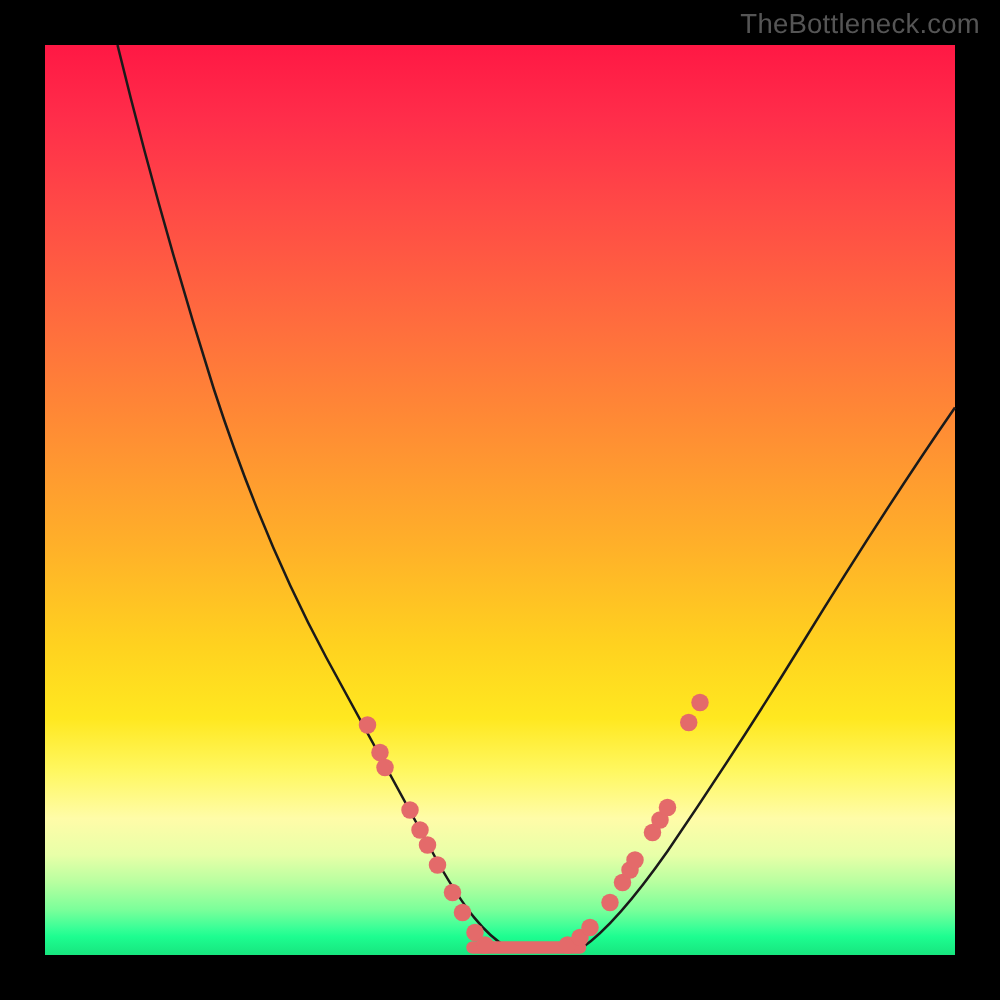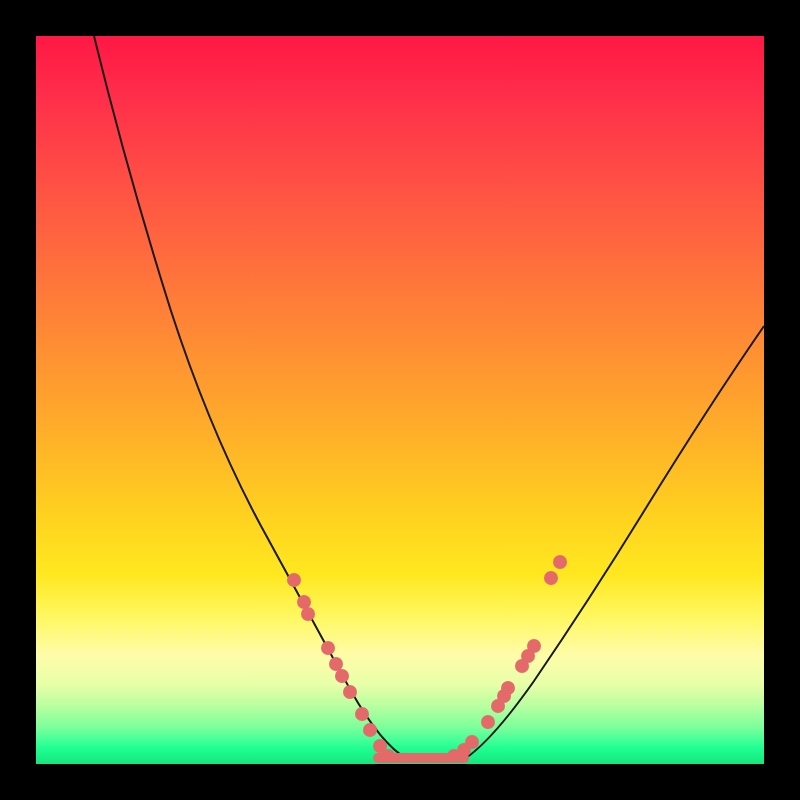--- a/index.html
+++ b/index.html
@@ -77,20 +77,21 @@
     stroke: #e46a6a;
     stroke-width: 10;
     stroke-linecap: round;
   }
 </style>
 </head>
 <body>
 
 <div class="frame">
 
+  <div class="watermark">TheBottleneck.com</div>
 
   <div class="plot">
     <svg class="curves" viewBox="0 0 728 728">
 
       <path class="curve" d="M 58 0
                C 80 90, 105 180, 135 275
                C 160 352, 190 425, 225 490
                C 255 545, 285 600, 315 655
                C 335 690, 352 712, 370 722"></path>
 

